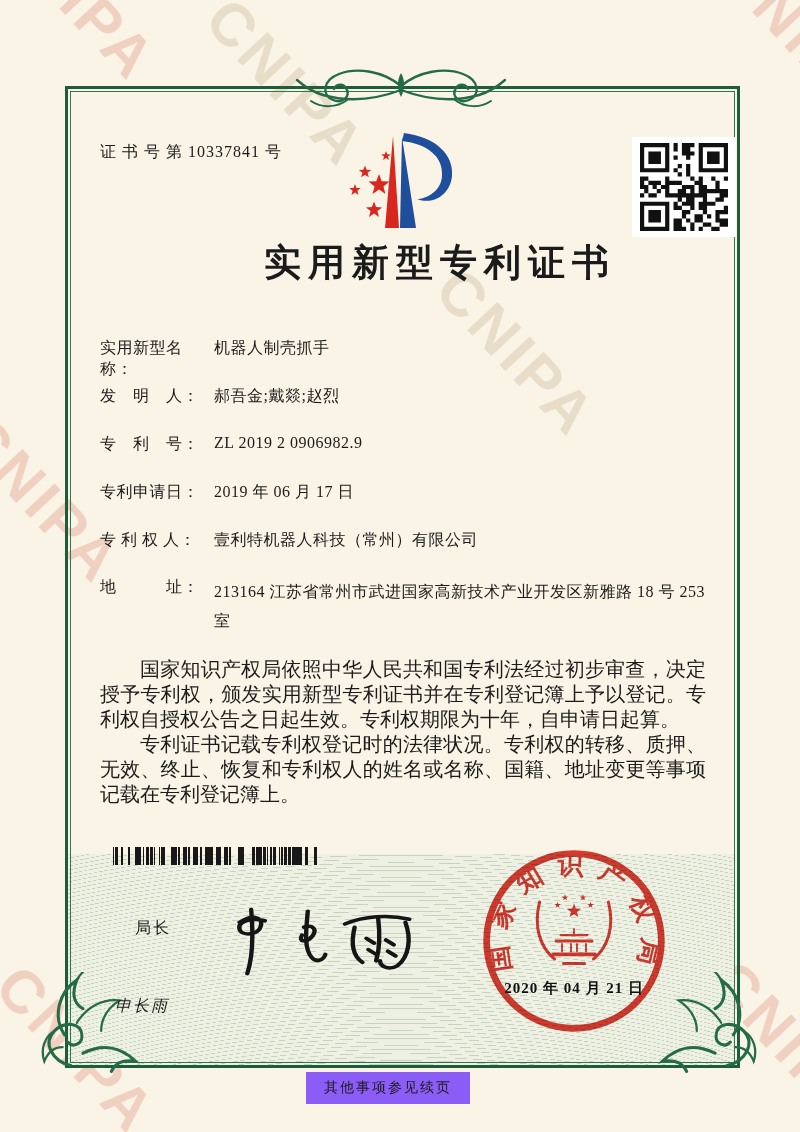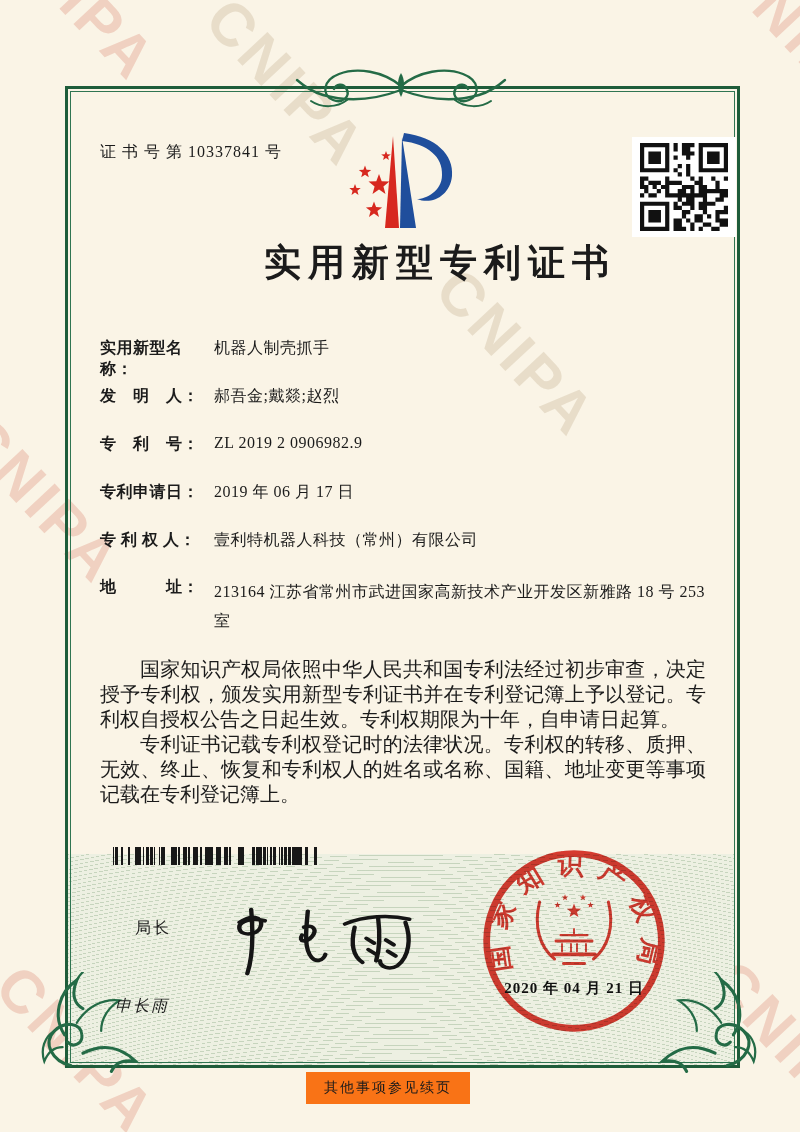--- a/index.html
+++ b/index.html
@@ -25,40 +25,40 @@
   
   .cert-no{position:absolute;z-index:3;left:100px;top:142px;font-size:16px;letter-spacing:1px;}
   .logo{position:absolute;z-index:3;left:338px;top:128px;}
   .qr-wrap{position:absolute;z-index:3;left:632px;top:137px;width:104px;height:100px;background:#fff;}
   .qr-wrap svg{position:absolute;left:8px;top:6px;}
   .title{position:absolute;z-index:3;left:0;top:238px;width:100%;text-align:center;
       font-size:37px;font-weight:bold;letter-spacing:7px;padding-left:40px;}
 
   
   .row{position:absolute;z-index:3;left:100px;font-size:16px;letter-spacing:.5px;}
-  .row .lbl{display:inline-block;width:114px;vertical-align:top;font-weight:bold;}
+  .row .lbl{display:inline-block;width:114px;vertical-align:top;}
   .row.address .val{display:inline-block;width:508px;vertical-align:top;line-height:29px;}
   .grant-pair2{position:absolute;left:355px;top:0;white-space:nowrap;}
 
   .body-text{position:absolute;z-index:3;left:100px;top:657px;width:606px;
       font-size:20px;line-height:25px;text-align:justify;}
   .body-text p{margin:0;text-indent:2em;}
 
   .barcode{position:absolute;z-index:3;left:111px;top:847px;}
 
   .signer-title{position:absolute;z-index:3;left:115px;top:918px;font-size:16px;letter-spacing:2px;margin-left:20px;}
   .signer-name{position:absolute;z-index:3;left:115px;top:996px;font-size:16px;letter-spacing:2px;font-style:italic;}
   .signature{position:absolute;z-index:3;left:218px;top:900px;}
 
   .seal{position:absolute;z-index:4;left:478px;top:845px;mix-blend-mode:multiply;}
   .seal-date{position:absolute;z-index:5;left:478px;top:979px;width:192px;text-align:center;
       font-size:15px;font-weight:bold;color:#101010;letter-spacing:1px;}
 
   .page-info{position:absolute;z-index:3;left:0;top:1034px;width:100%;text-align:center;font-size:13px;}
-  .footer-note{position:absolute;z-index:3;left:306px;top:1072px;background:#f97316;
+  .footer-note{position:absolute;z-index:3;left:306px;top:1072px;background:#8b5cf6;
       padding:7px 18px;font-size:14px;letter-spacing:2px;}
 </style>
 </head>
 <body>
 
 <div class="page">
 
   <span class="wm pink" style="left:-25px;top:-38px;">CNIPA</span>
   <span class="wm tan" style="left:185px;top:48px;">CNIPA</span>
   <span class="wm tan" style="left:415px;top:318px;">CNIPA</span>

